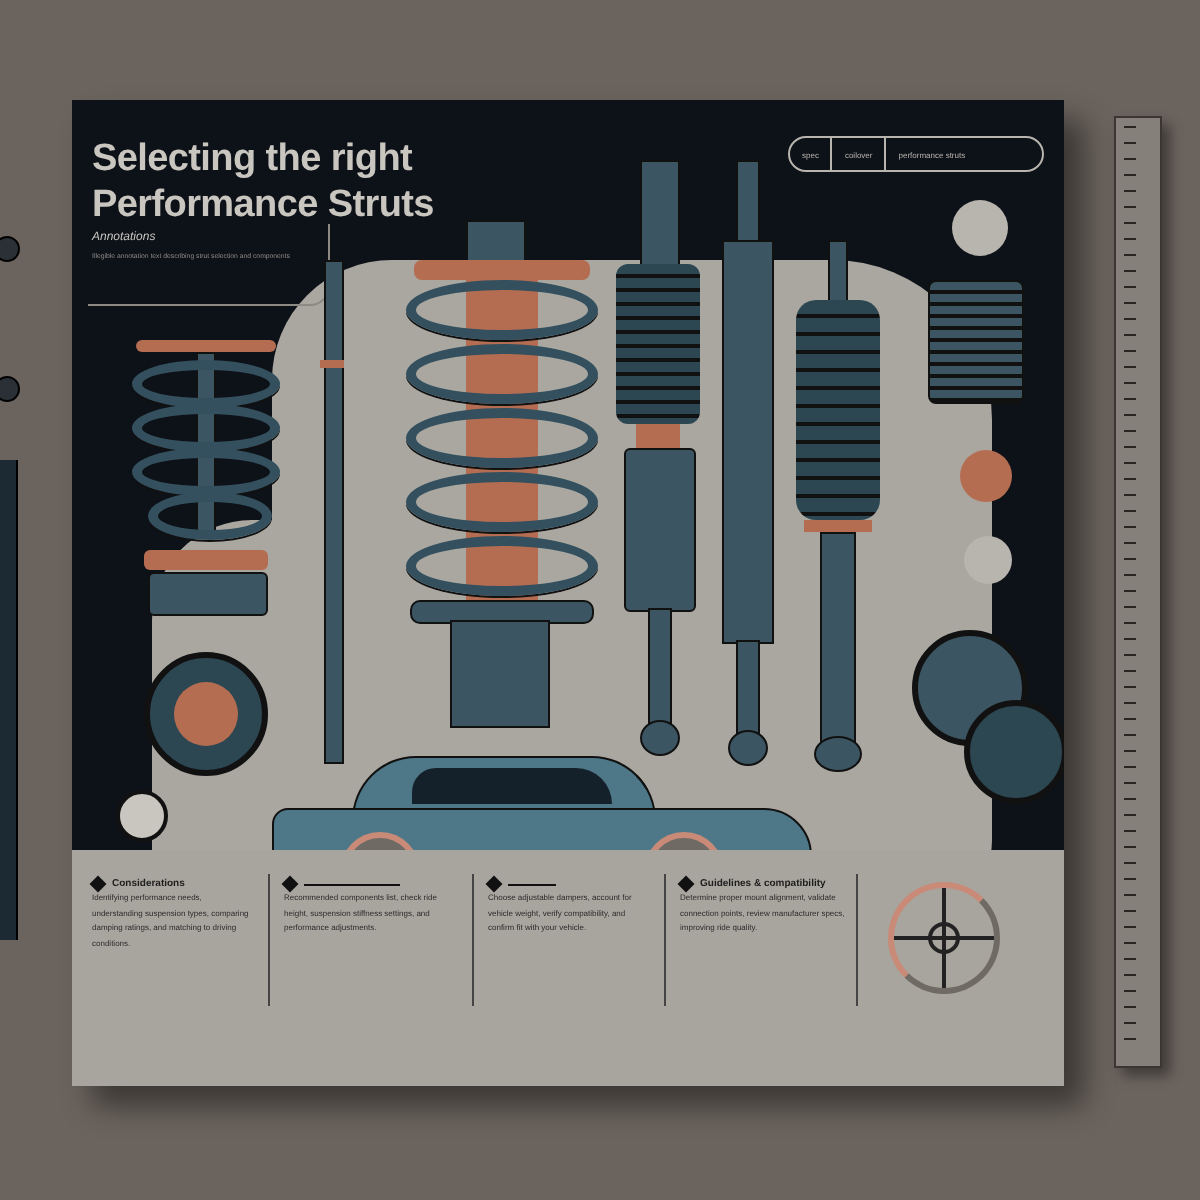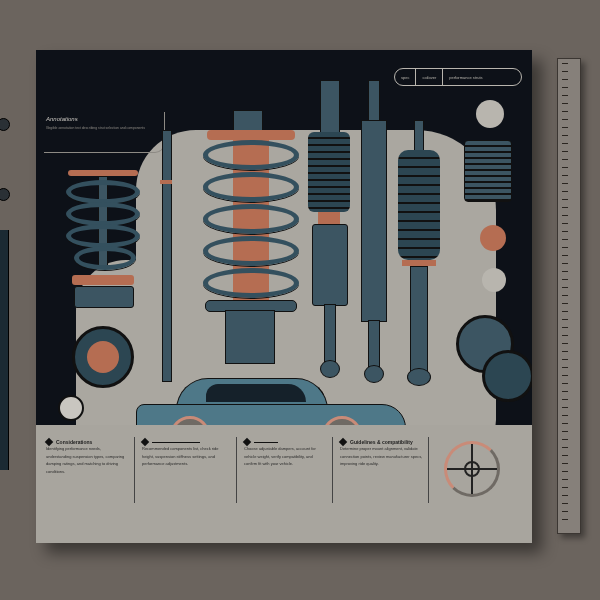--- a/index.html
+++ b/index.html
@@ -36,20 +36,24 @@
 <body>
 
 <div class="abs knob" style="left:-3px;top:118px;"></div>
 <div class="abs knob" style="left:-3px;top:188px;"></div>
 <div class="abs pen"></div>
 
 <div class="abs board">
   <div class="abs light-blob"></div>
   <div class="abs light-blob2"></div>
 
+  <div class="abs title">
+    <div>Selecting the right</div>
+    <div>Performance Struts</div>
+  </div>
 
   <div class="abs annot"></div>
   <div class="abs annot-title">Annotations</div>
   <div class="abs annot-text">Illegible annotation text describing strut selection and components</div>
 
   <div class="abs pill">
     <span>spec</span>
     <span>coilover</span>
     <span>performance struts</span>
   </div>

